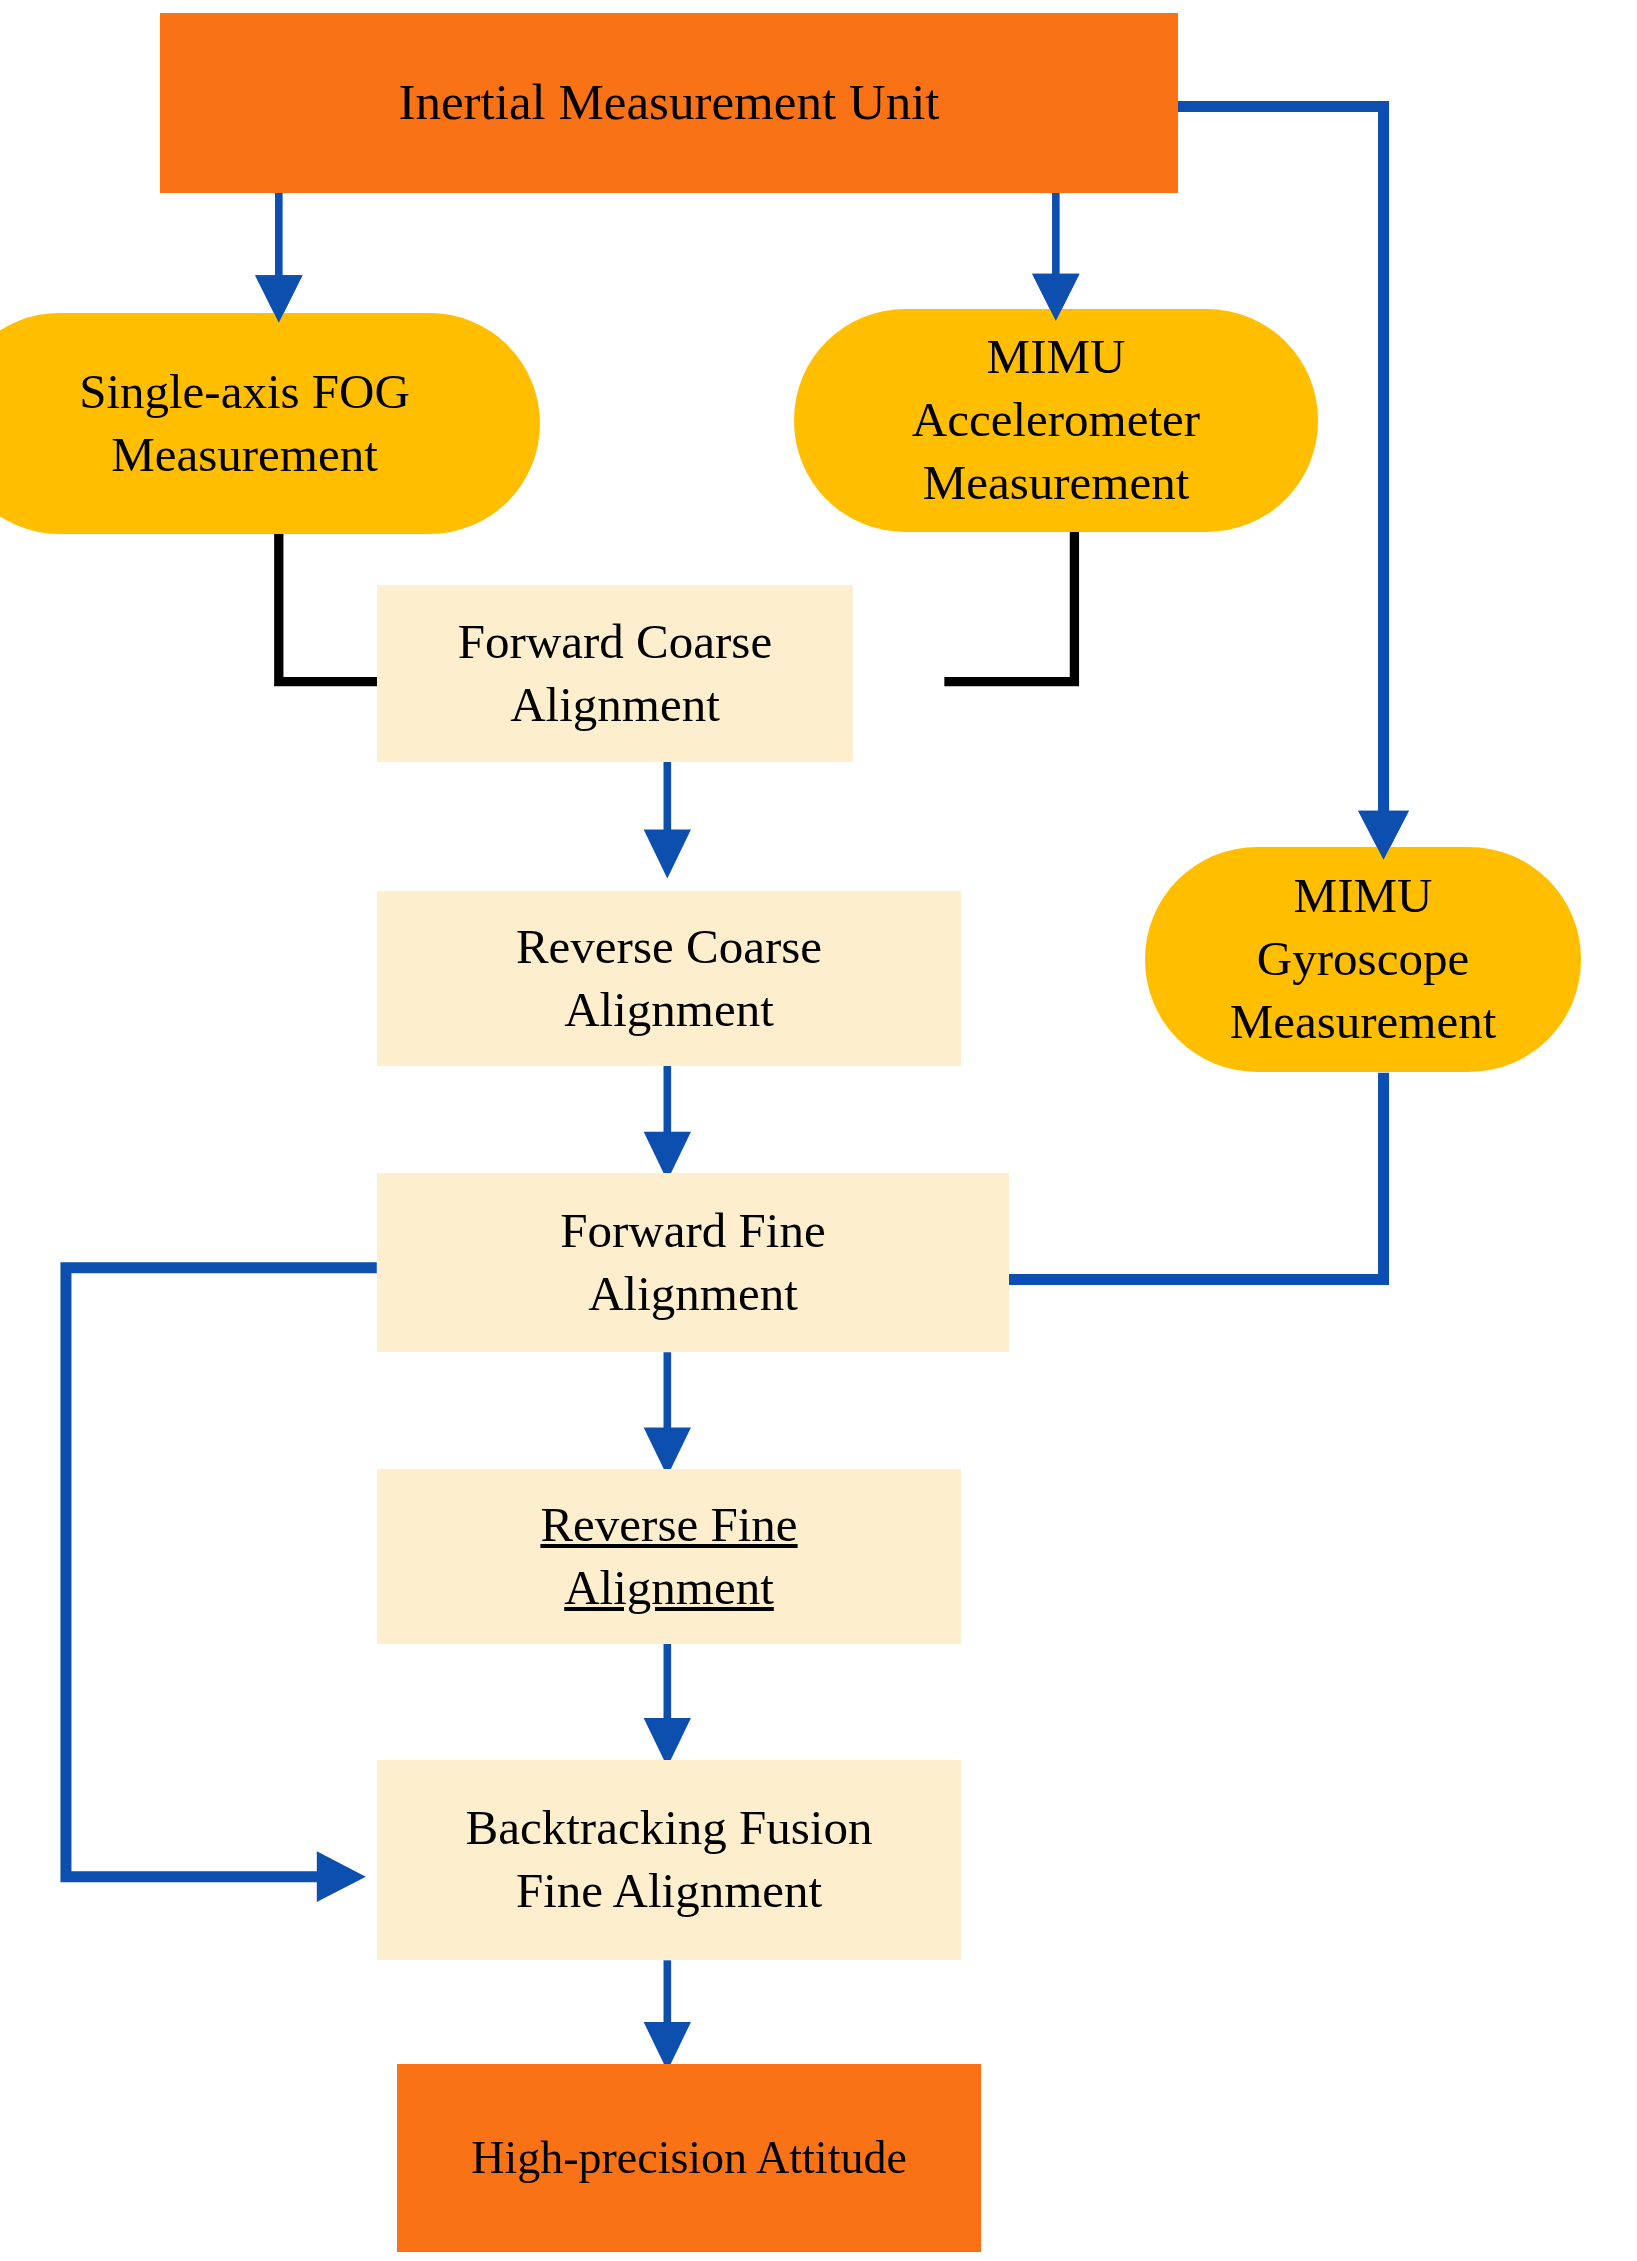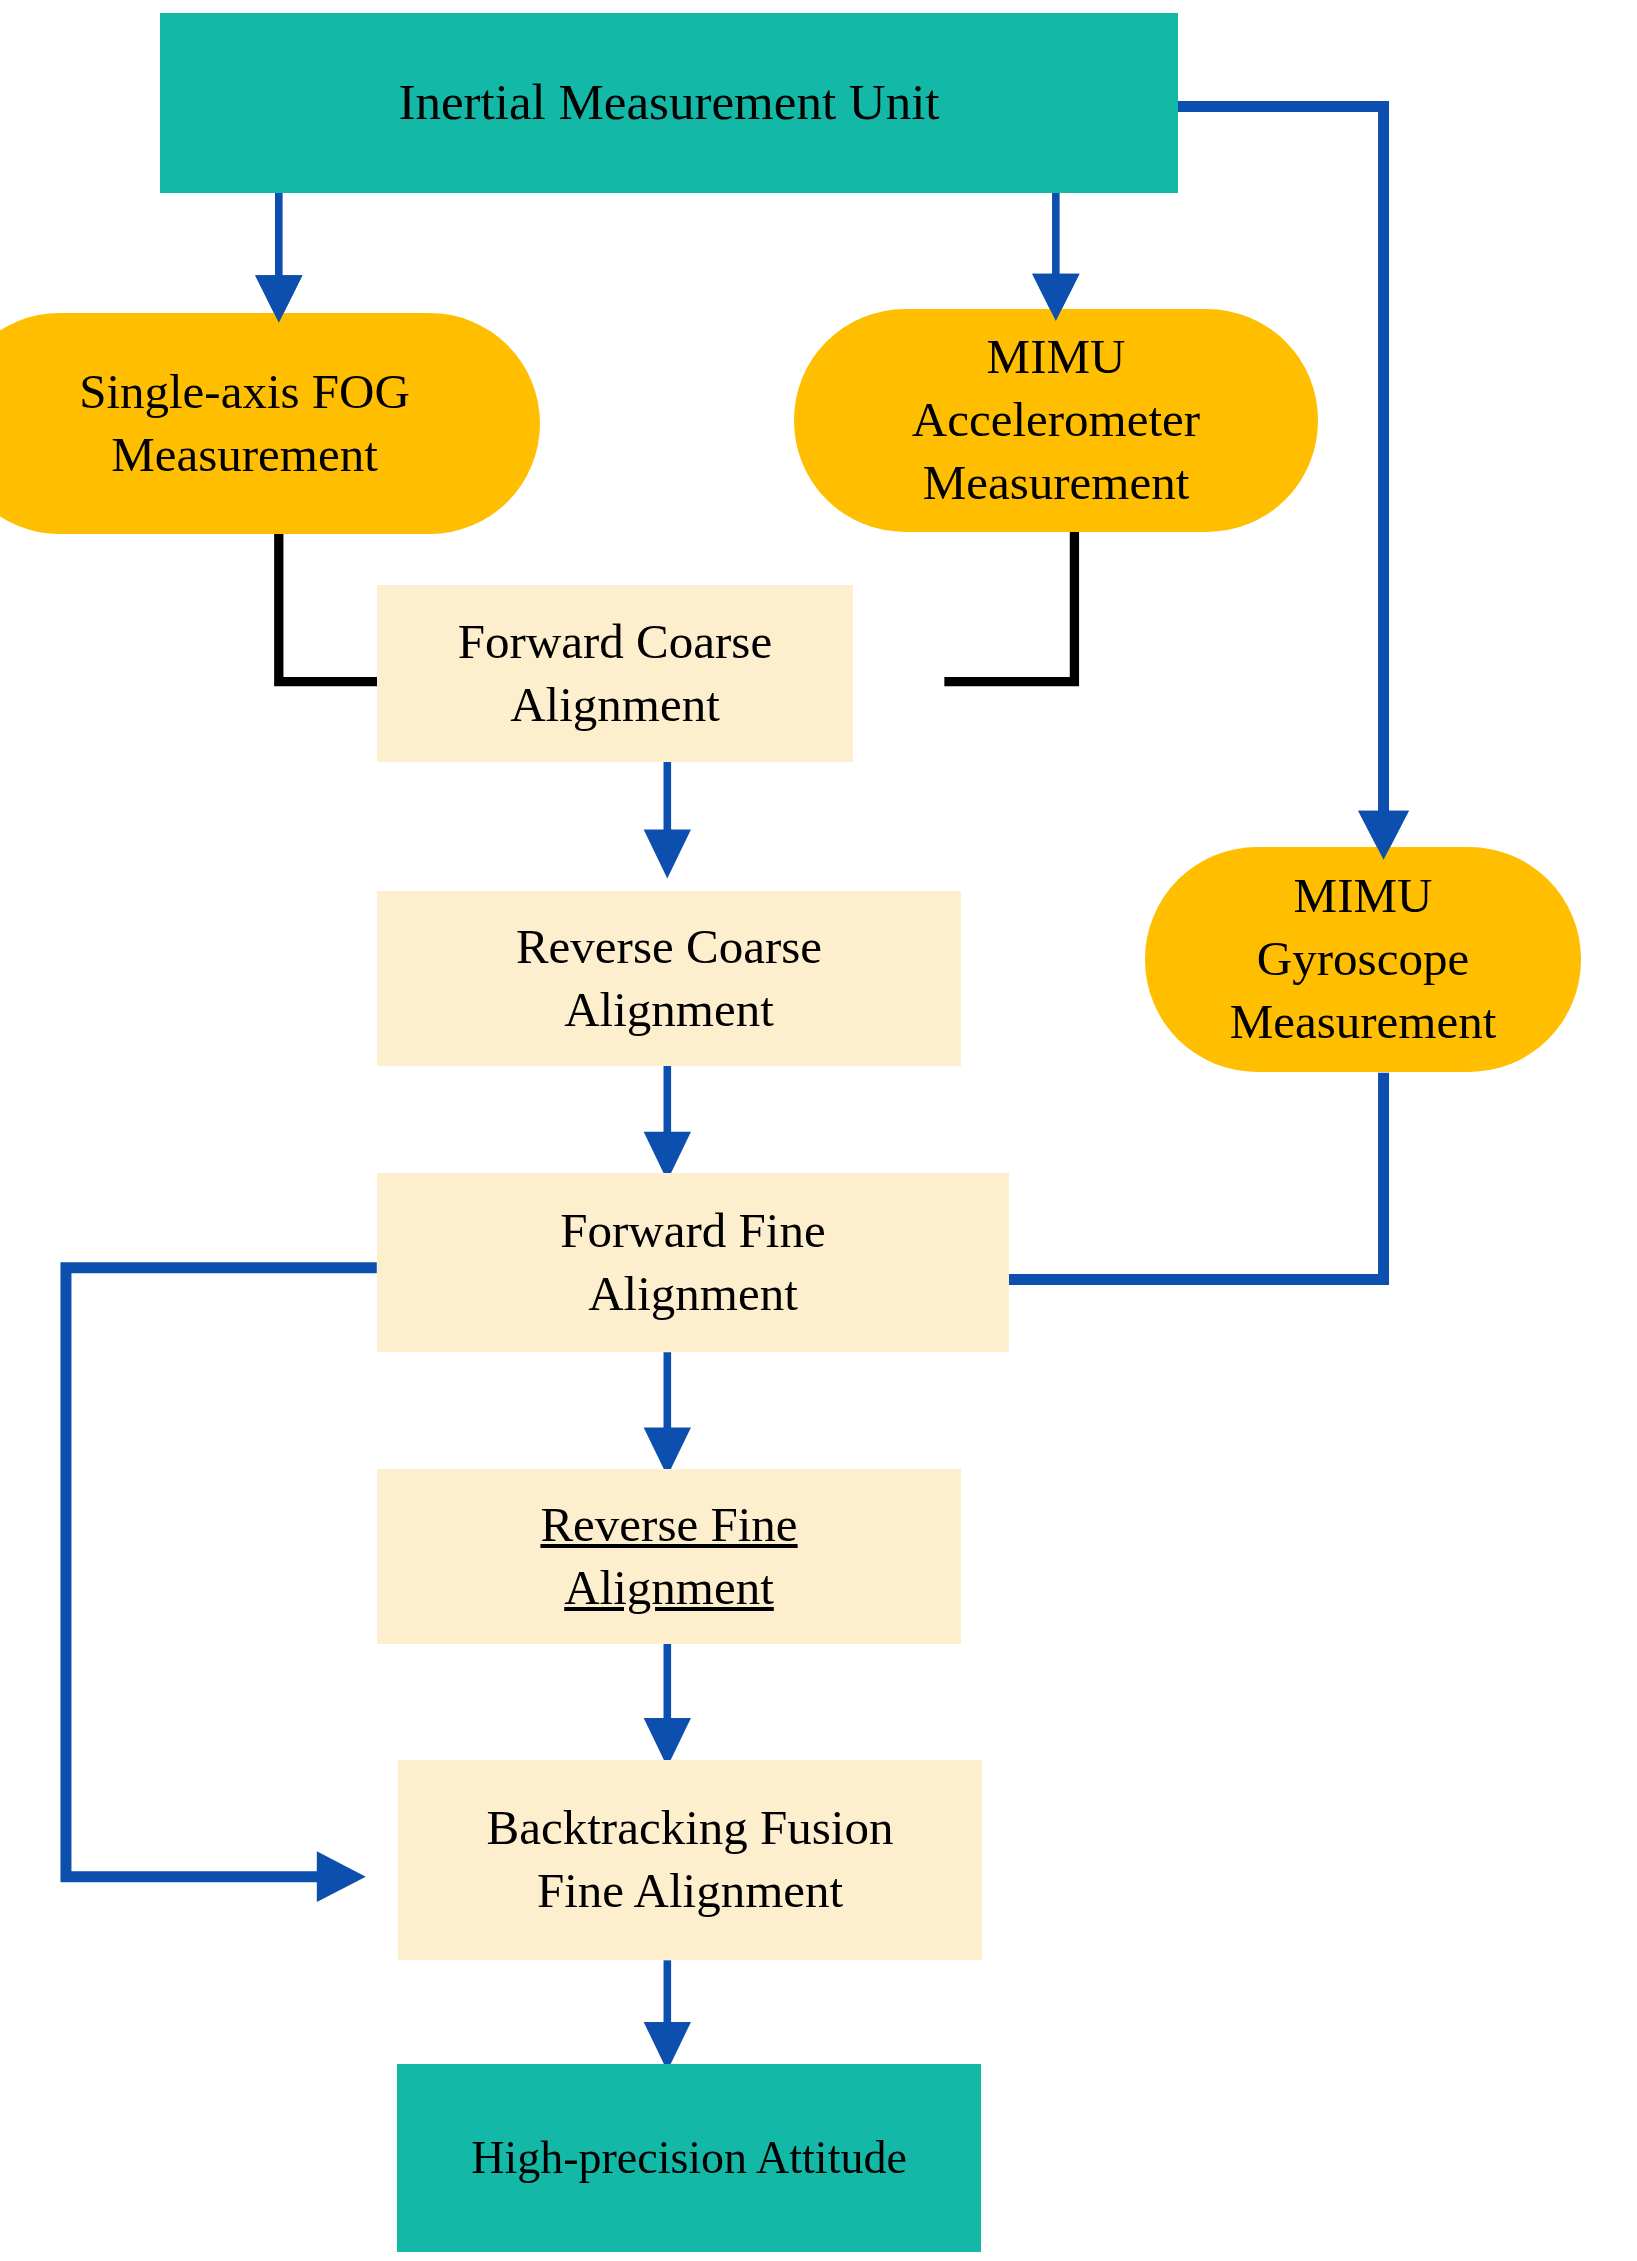--- a/index.html
+++ b/index.html
@@ -16,34 +16,34 @@
     box-sizing:border-box;
     display:flex;
     align-items:center;
     justify-content:center;
     text-align:center;
     color:#000000;
     line-height:1.28;
     white-space:pre-line;
     z-index:3;
   }
-  .node-blue{ background:#14b8a6; }
+  .node-blue{ background:#f97316; }
   .node-yellow{ background:#ffbf00; }
   .node-cream{ background:#fdeecd; }
 
   
   #n-imu      { left:160px;  top:12.7px;   width:1018px; height:180px; font-size:51px; }
   #n-fog      { left:-51px;  top:313px;  width:591px;  height:221px; border-radius:118px; font-size:49px; }
   #n-acc      { left:794px;  top:309px;  width:524px;  height:223px; border-radius:111px; font-size:49px; }
   #n-gyro     { left:1145px; top:847px; width:436px;  height:225px; border-radius:112px; font-size:49px; }
   #n-fca      { left:377px;  top:585px;  width:476px;  height:177px; font-size:49px; }
   #n-rca      { left:377px;  top:891px; width:584px;  height:175px; font-size:49px; }
   #n-ffa      { left:377px;  top:1173px; width:632px;  height:179px; font-size:49px; }
   #n-rfa      { left:377px;  top:1469px; width:584px;  height:175px; font-size:49px;text-decoration:underline; }
-  #n-bfa      { left:377px;  top:1760px; width:584px;  height:200px; font-size:49px;margin-left:21px; }
+  #n-bfa      { left:377px;  top:1760px; width:584px;  height:200px; font-size:49px; }
   #n-out      { left:377px;  top:2064px; width:584px;  height:188px; font-size:46px;margin-left:20px; }
 
   
   #wires{
     position:absolute;
     left:0; top:0;
     width:1637px;
     height:2261px;
     z-index:1;
     pointer-events:none;

